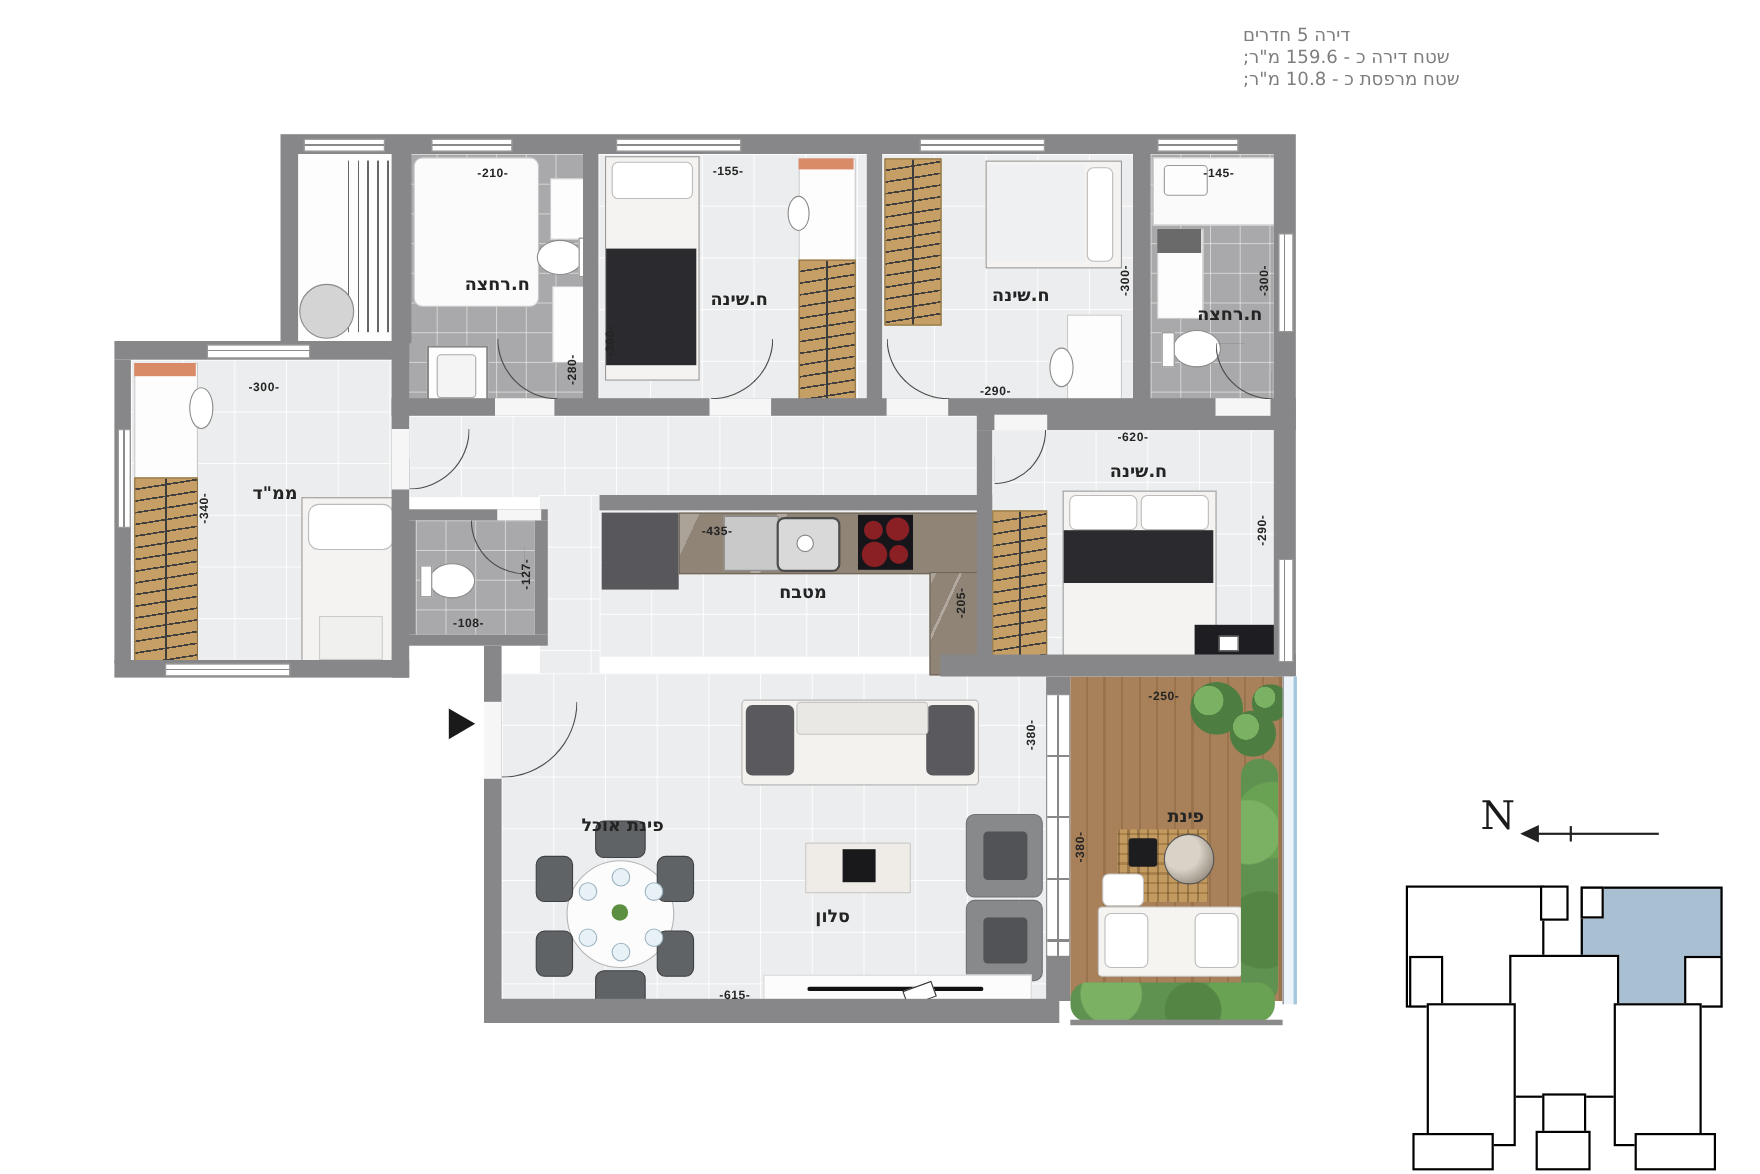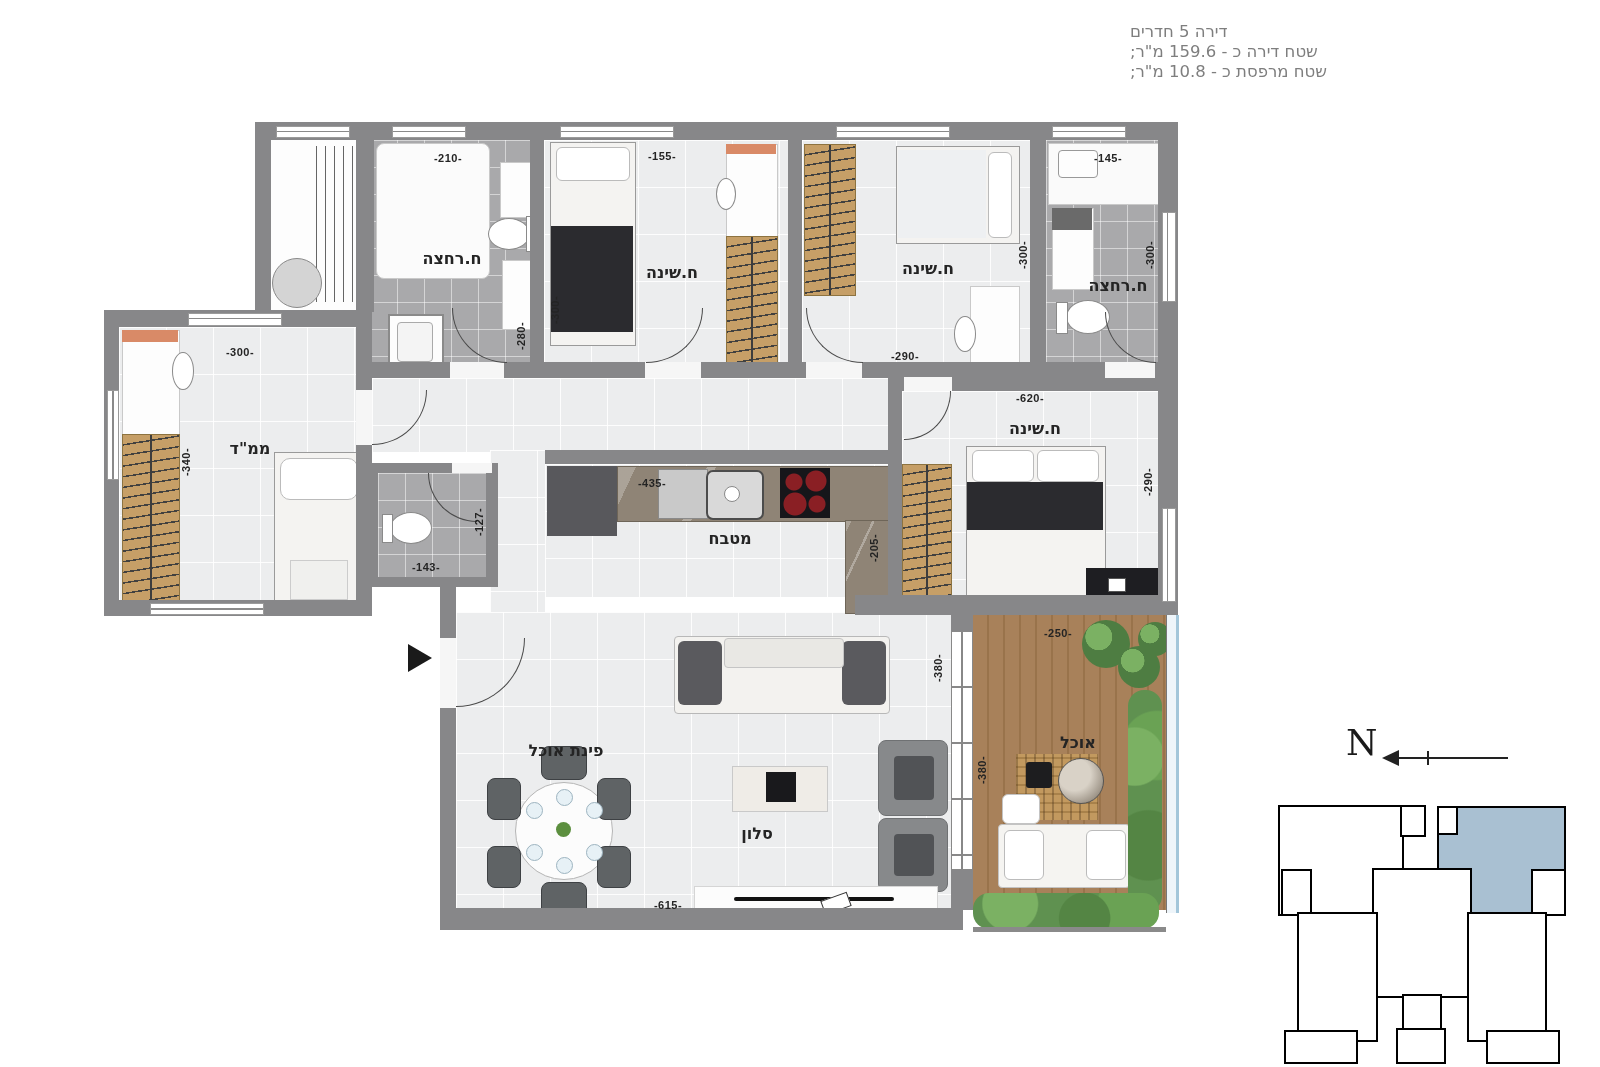--- a/index.html
+++ b/index.html
@@ -268,33 +268,33 @@
 
   <div class="rlabel" style="left:452px;top:258px">ח.רחצה</div>
   <div class="rlabel" style="left:672px;top:272px">ח.שינה</div>
   <div class="rlabel" style="left:928px;top:268px">ח.שינה</div>
   <div class="rlabel" style="left:1118px;top:285px">ח.רחצה</div>
   <div class="rlabel" style="left:250px;top:448px">ממ"ד</div>
   <div class="rlabel" style="left:1035px;top:428px">ח.שינה</div>
   <div class="rlabel" style="left:730px;top:538px">מטבח</div>
   <div class="rlabel" style="left:566px;top:750px">פינת אוכל</div>
   <div class="rlabel" style="left:757px;top:833px">סלון</div>
-  <div class="rlabel" style="left:1078px;top:742px">אוכל</div>
+  <div class="rlabel" style="left:1078px;top:742px">פינת</div>
 
   <div class="dim" style="left:448px;top:158px">-210-</div>
   <div class="dim v" style="left:521px;top:336px">-280-</div>
   <div class="dim" style="left:662px;top:156px">-155-</div>
   <div class="dim v" style="left:555px;top:310px">-300-</div>
   <div class="dim" style="left:905px;top:356px">-290-</div>
   <div class="dim v" style="left:1023px;top:255px">-300-</div>
   <div class="dim" style="left:1108px;top:158px">-145-</div>
   <div class="dim v" style="left:1150px;top:255px">-300-</div>
   <div class="dim" style="left:240px;top:352px">-300-</div>
   <div class="dim v" style="left:186px;top:462px">-340-</div>
-  <div class="dim" style="left:426px;top:567px">-143-</div>
+  <div class="dim" style="left:426px;top:567px">-108-</div>
   <div class="dim v" style="left:479px;top:522px">-127-</div>
   <div class="dim" style="left:652px;top:483px">-435-</div>
   <div class="dim v" style="left:874px;top:548px">-205-</div>
   <div class="dim" style="left:1030px;top:398px">-620-</div>
   <div class="dim v" style="left:1148px;top:482px">-290-</div>
   <div class="dim" style="left:668px;top:905px">-615-</div>
   <div class="dim v" style="left:938px;top:668px">-380-</div>
   <div class="dim" style="left:1058px;top:633px">-250-</div>
   <div class="dim v" style="left:982px;top:770px">-380-</div>
 

